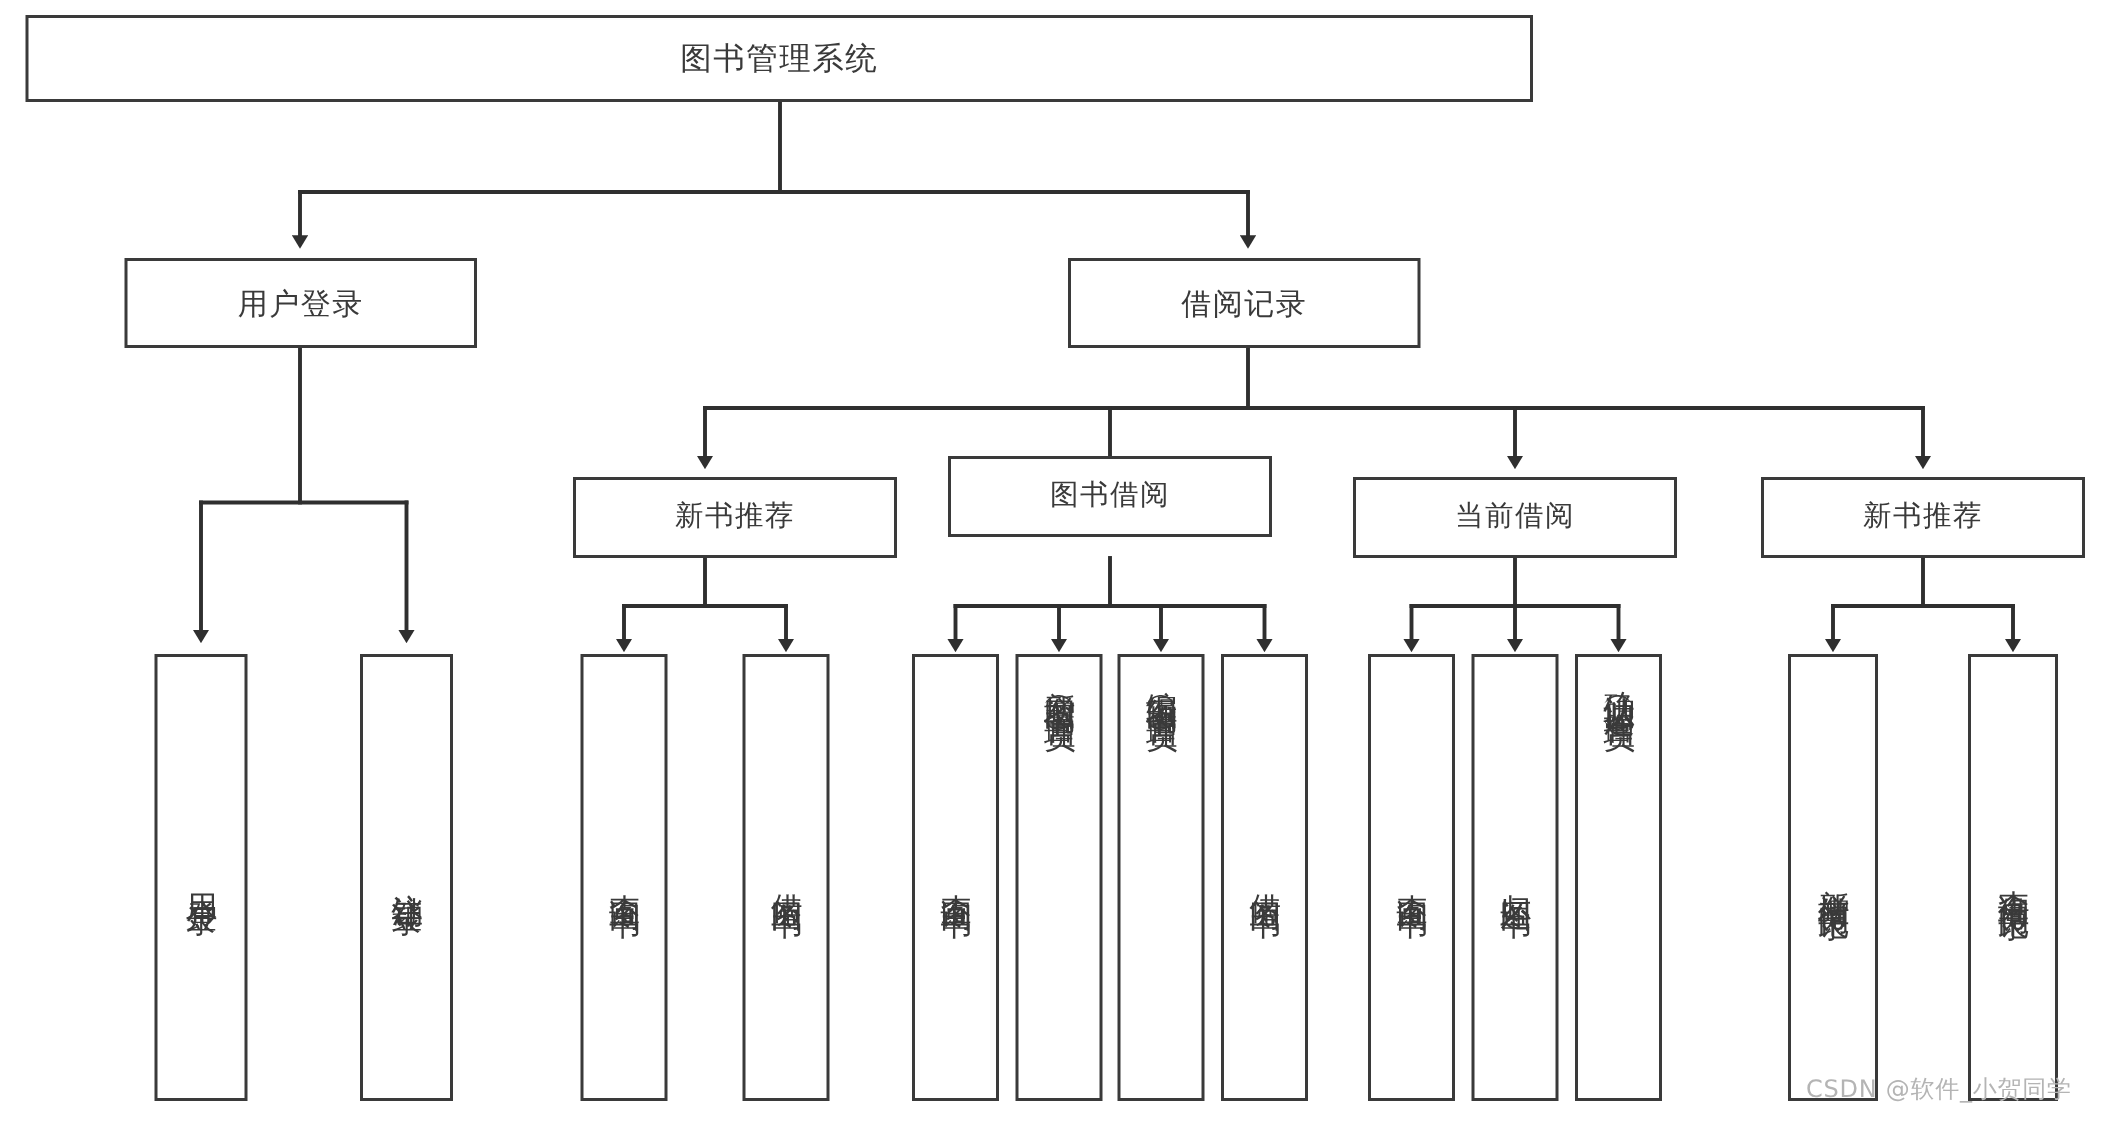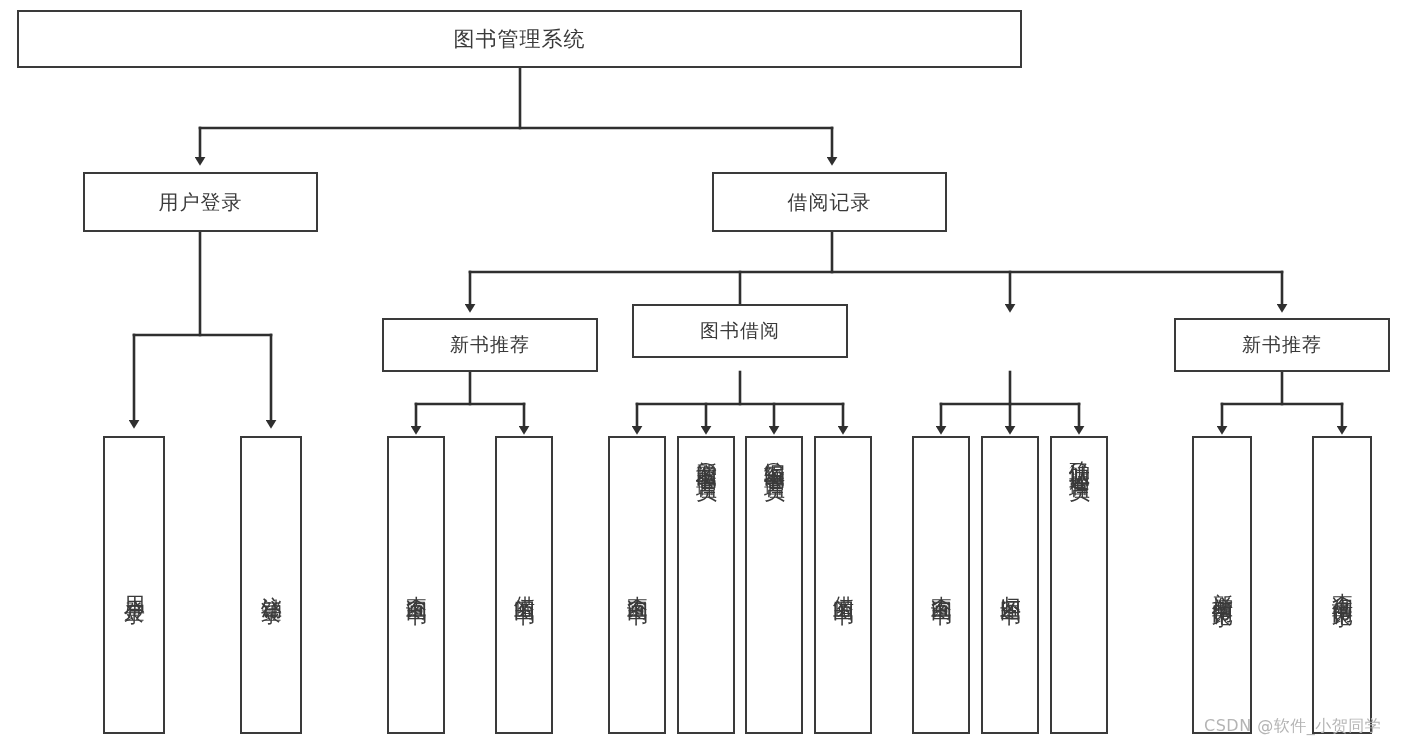--- a/index.html
+++ b/index.html
@@ -135,20 +135,23 @@
   </div>
 
   <div class="node lvl3" style="left:382px; top:318px; width:216px; height:54px;">
     <span class="label">新书推荐</span>
   </div>
 
   <div class="node lvl3" style="left:632px; top:304px; width:216px; height:54px;">
     <span class="label">图书借阅</span>
   </div>
 
+  <div class="node lvl3" style="left:902px; top:318px; width:216px; height:54px;">
+    <span class="label">当前借阅</span>
+  </div>
 
   <div class="node lvl3" style="left:1174px; top:318px; width:216px; height:54px;">
     <span class="label">新书推荐</span>
   </div>
 
   <div class="node leaf centered" style="left:103px; top:436px; width:62px; height:298px;">
     <span class="label">用户登录</span>
   </div>
 
   <div class="node leaf centered" style="left:240px; top:436px; width:62px; height:298px;">

